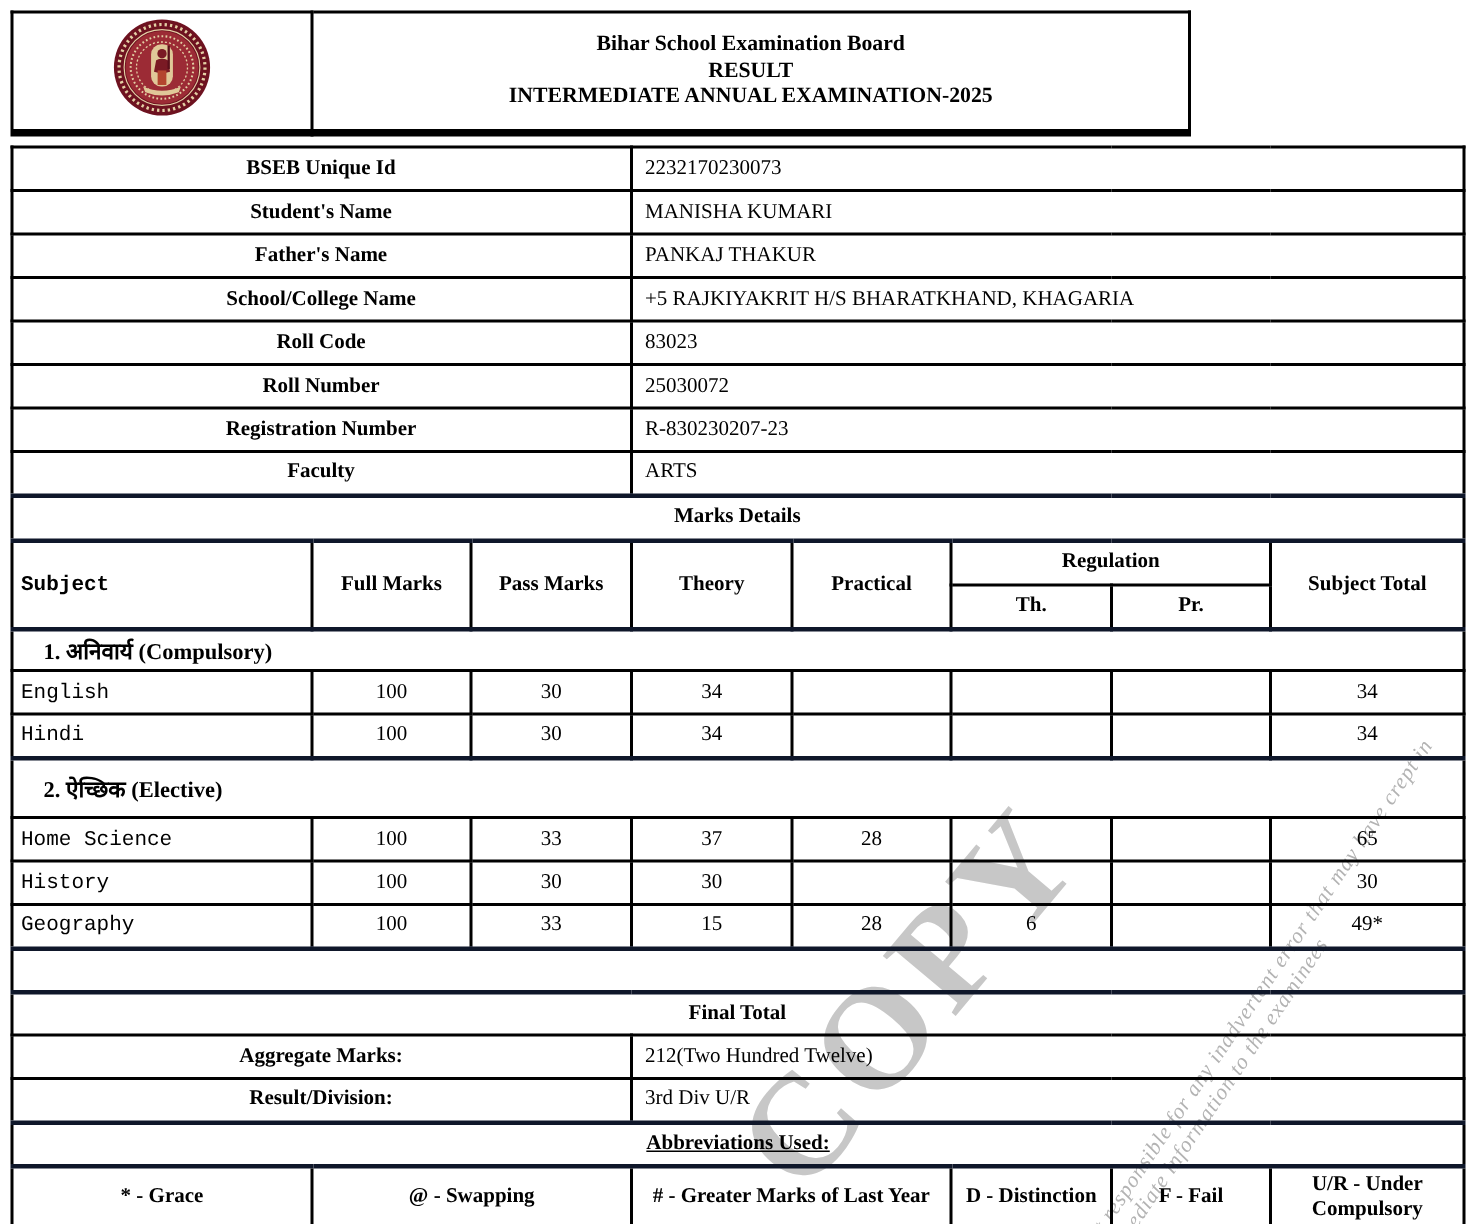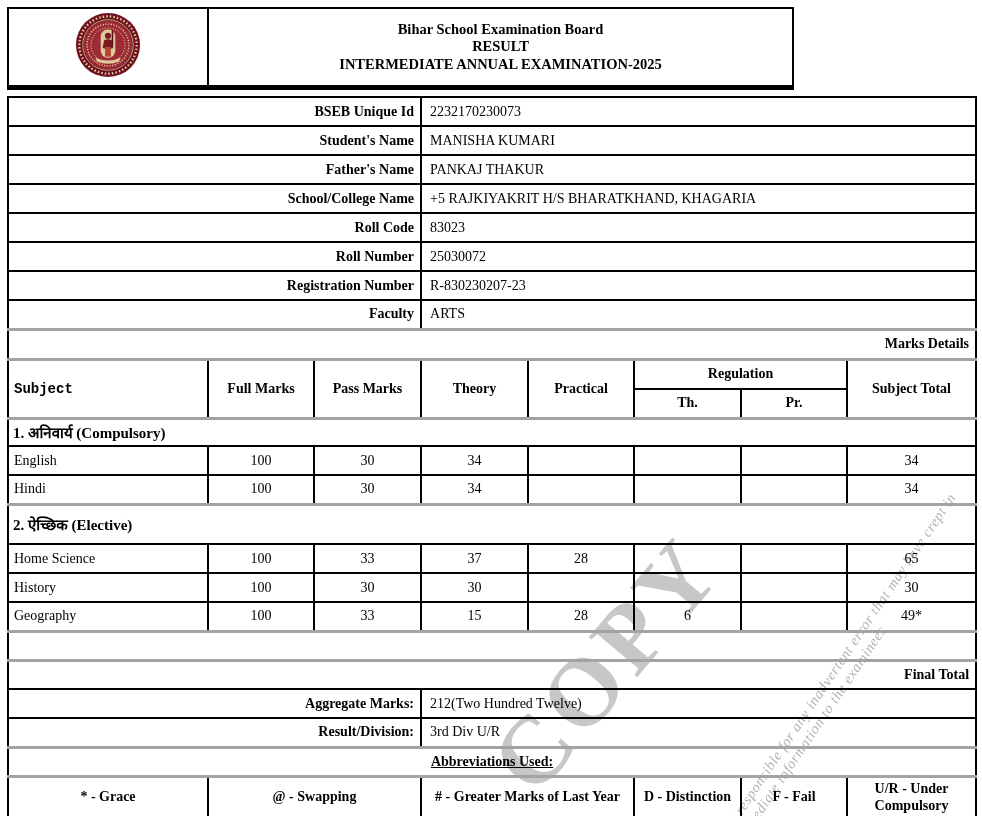--- a/index.html
+++ b/index.html
@@ -33,28 +33,28 @@
   td, th { border:2px solid #000; font-size:14px; padding:2px 6px; background:transparent; vertical-align:middle; }
 
   
   .header-table { border:2px solid #000; border-bottom:5px solid #000; margin-bottom:6px; }
   .header-table td { border:2px solid #000; }
   .logo-cell { width:200px; height:74px; text-align:center; }
   .title-cell { text-align:center; font-weight:bold; font-size:14.5px; line-height:17.5px; }
 
   
   .main-table tr { height:29px; }
-  .label { font-weight:bold; text-align:right; padding-left:5px; }
+  .label { font-weight:bold; text-align:center; padding-left:5px; }
   .value { text-align:left; padding-left:8px; }
-  .section-bar { font-weight:bold; text-align:left; padding-left:4px; font-size:15px; }
-  .thick-top td { border-top:3px solid #a3a3a3; }
+  .section-bar { font-weight:bold; text-align:left; padding-left:20px; font-size:15px; }
+  .thick-top td { border-top:3px solid #0f172a; }
   .col-head { font-weight:bold; text-align:center; }
   .col-head-left { font-weight:bold; text-align:left; padding-left:5px;font-family:Liberation Mono, monospace; }
   .num { text-align:center; }
-  .subj { text-align:left; padding-left:5px; }
+  .subj { text-align:left; padding-left:5px;font-family:Liberation Mono, monospace; }
   .abbr-title { font-weight:bold; text-align:center; }
   .abbr-title span { text-decoration:underline; }
   .abbr-cell { font-weight:bold; text-align:center; line-height:17px; }
   .abbr-row { height:52px; }
   .agg-words { margin-left:0; }
 </style>
 </head>
 <body>
 
 <div class="sheet">

